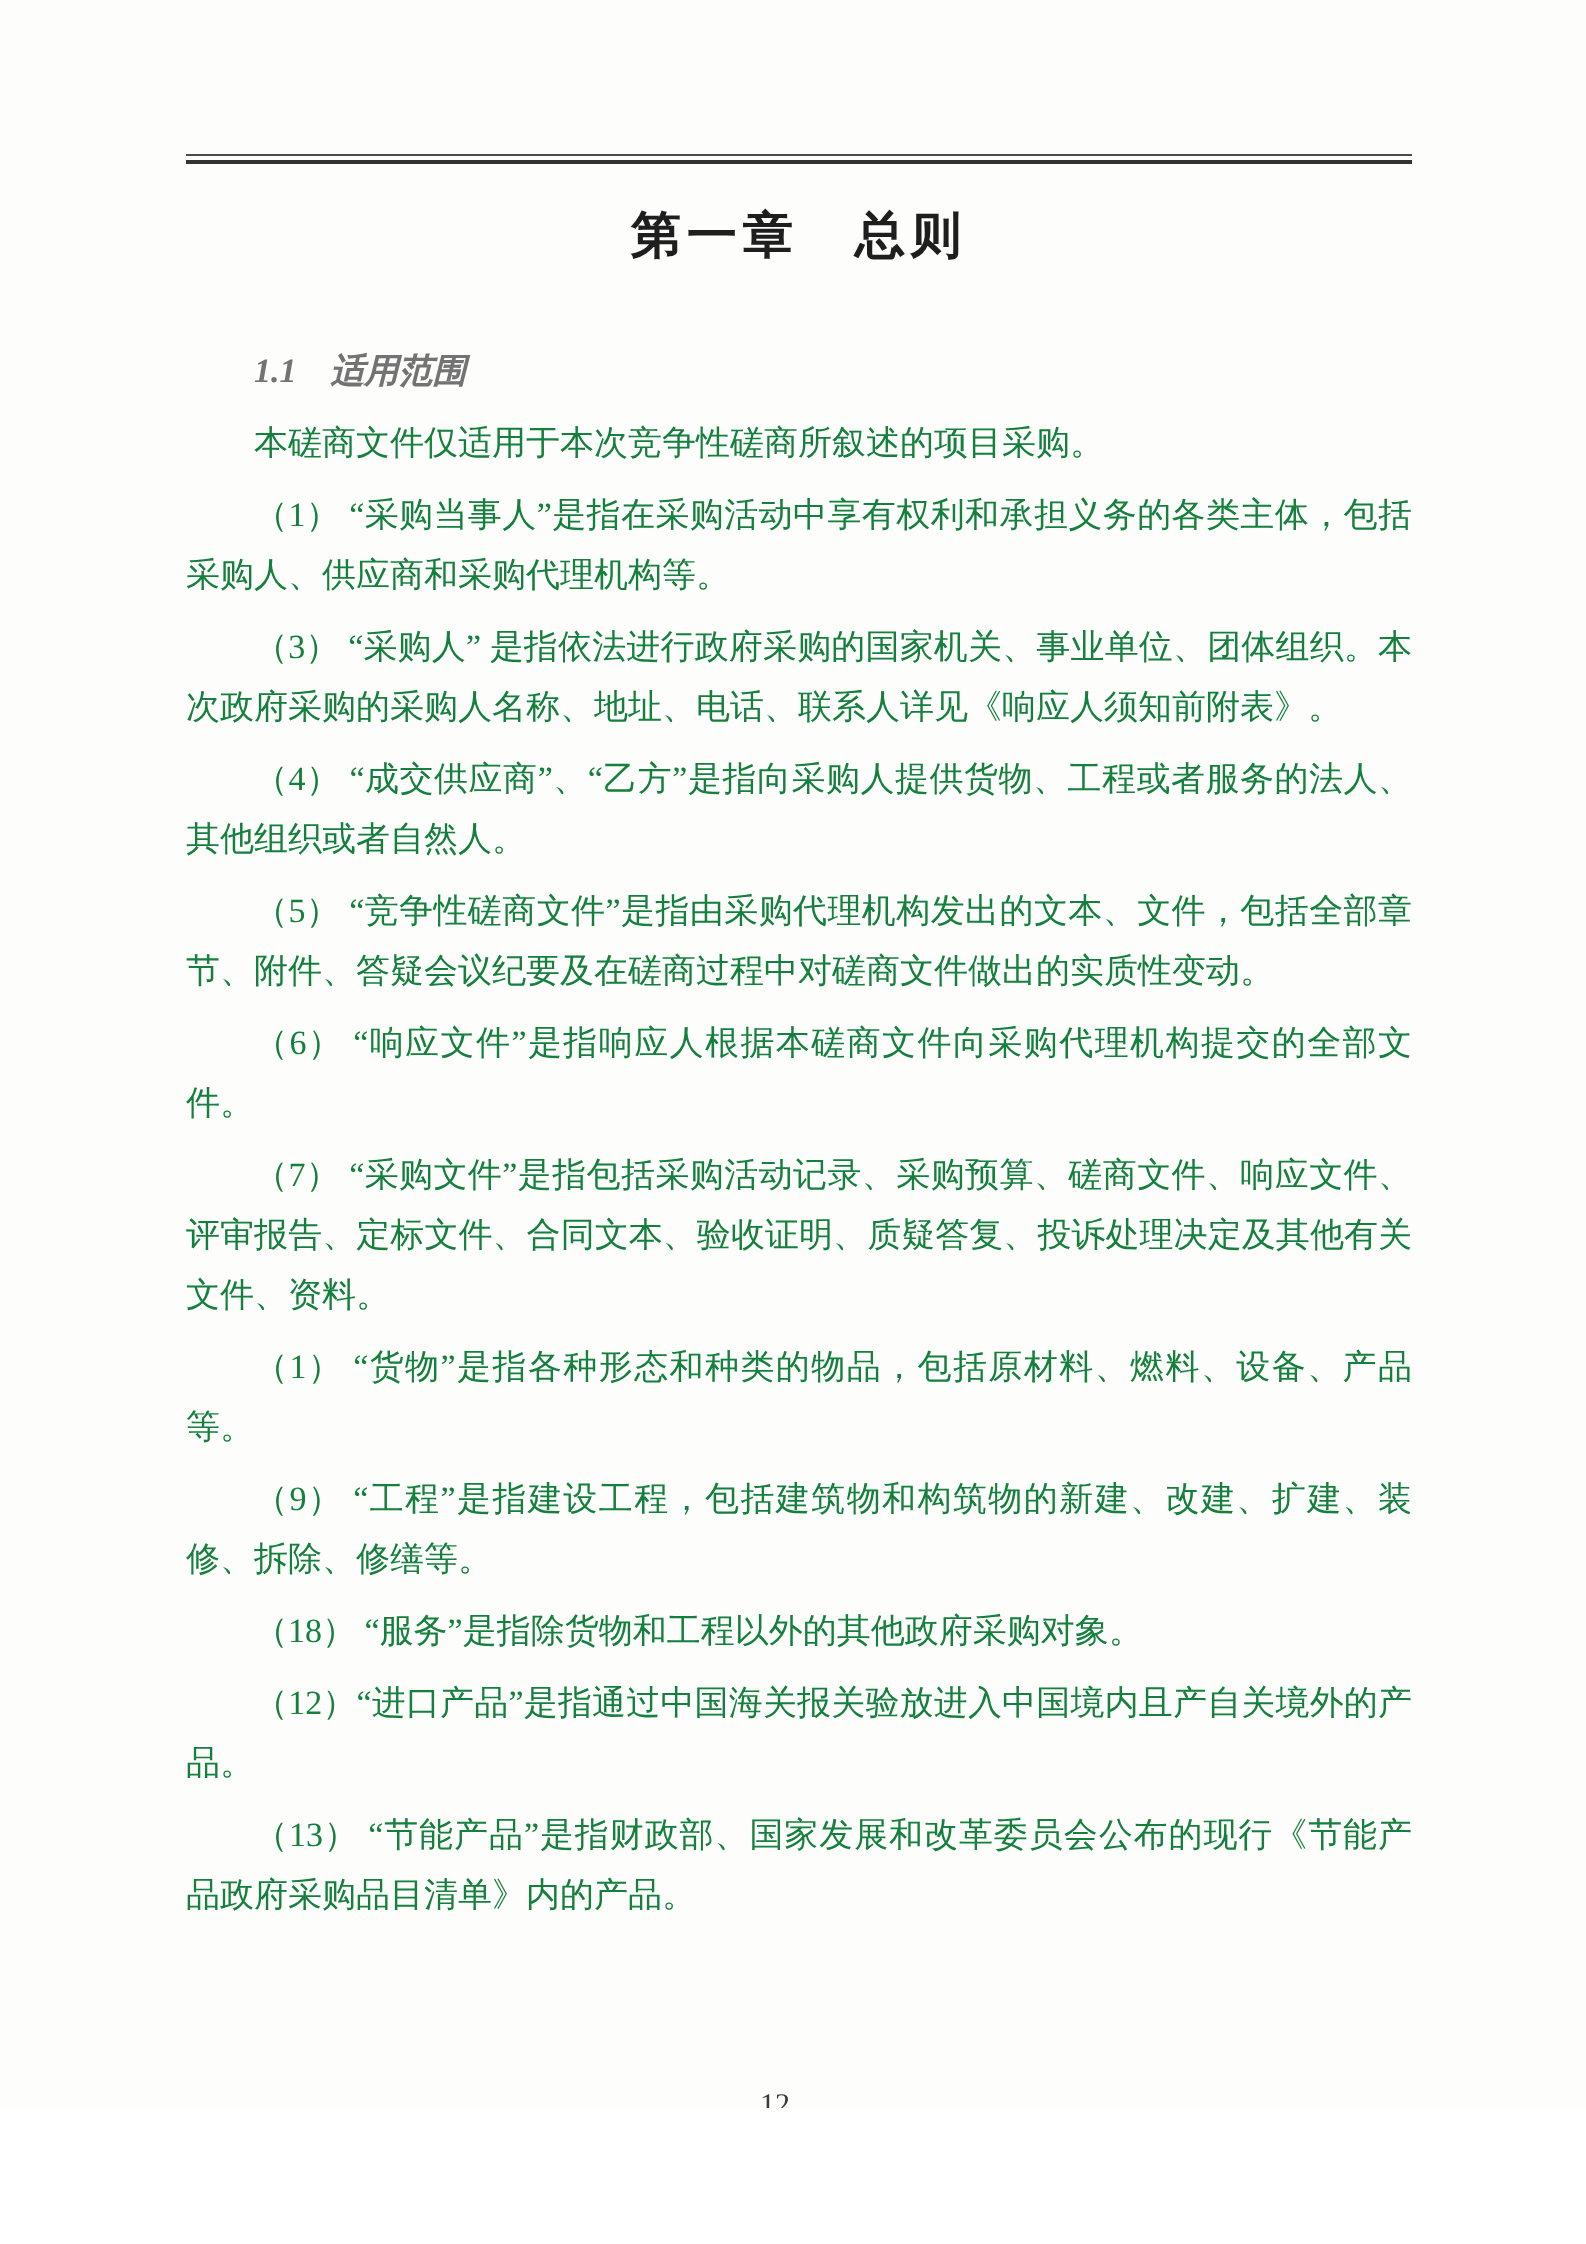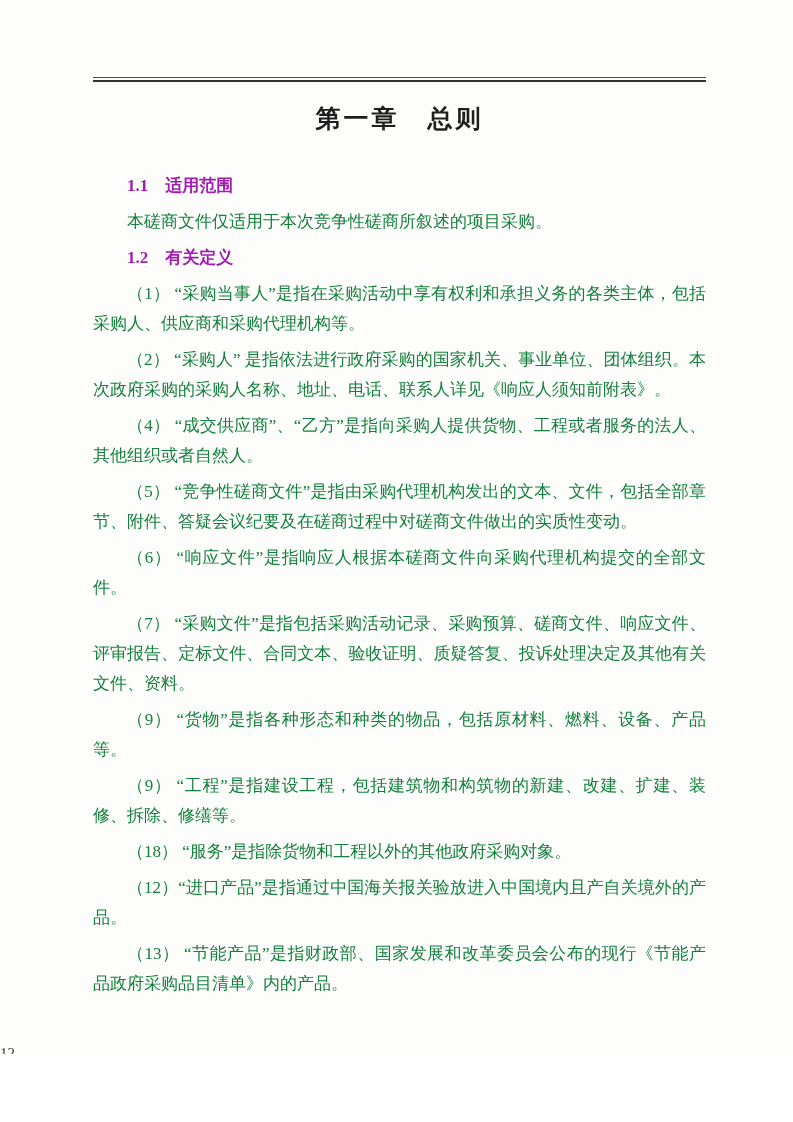--- a/index.html
+++ b/index.html
@@ -40,56 +40,56 @@
   .content p {
     margin: 6px 0 0 0;
     font-size: 17px;
     line-height: 30px;
     text-align: justify;
     text-indent: 2em;
     color: #15803d;
   }
   .content p.heading {
     font-weight: 700;
-    color: #a21caf;
+    color: #737373;
+    font-style: italic;
   }
   .content p:first-child {
     margin-top: 0;
   }
   .page-number {
     position: absolute;
     top: 1043px;
     left: 0;
     right: 18px;
-    text-align: left;
+    text-align: center;
     font-size: 15px;
     line-height: 20px;
     color: #3a3a3a;
   }
 </style>
 </head>
 <body>
 
 <div class="page">
   <div class="header-rule"></div>
 
   <h1 class="chapter-title">第一章　总则</h1>
 
   <div class="content">
     <p class="heading">1.1　适用范围</p>
     <p>本磋商文件仅适用于本次竞争性磋商所叙述的项目采购。</p>
 
-    <p class="heading">1.2　有关定义</p>
     <p>（1） “采购当事人”是指在采购活动中享有权利和承担义务的各类主体，包括采购人、供应商和采购代理机构等。</p>
-    <p>（2） “采购人” 是指依法进行政府采购的国家机关、事业单位、团体组织。本次政府采购的采购人名称、地址、电话、联系人详见《响应人须知前附表》。</p>
+    <p>（3） “采购人” 是指依法进行政府采购的国家机关、事业单位、团体组织。本次政府采购的采购人名称、地址、电话、联系人详见《响应人须知前附表》。</p>
     <p>（4） “成交供应商”、“乙方”是指向采购人提供货物、工程或者服务的法人、其他组织或者自然人。</p>
     <p>（5） “竞争性磋商文件”是指由采购代理机构发出的文本、文件，包括全部章节、附件、答疑会议纪要及在磋商过程中对磋商文件做出的实质性变动。</p>
     <p>（6） “响应文件”是指响应人根据本磋商文件向采购代理机构提交的全部文件。</p>
     <p>（7） “采购文件”是指包括采购活动记录、采购预算、磋商文件、响应文件、评审报告、定标文件、合同文本、验收证明、质疑答复、投诉处理决定及其他有关文件、资料。</p>
-    <p>（9） “货物”是指各种形态和种类的物品，包括原材料、燃料、设备、产品等。</p>
+    <p>（1） “货物”是指各种形态和种类的物品，包括原材料、燃料、设备、产品等。</p>
     <p>（9） “工程”是指建设工程，包括建筑物和构筑物的新建、改建、扩建、装修、拆除、修缮等。</p>
     <p>（18） “服务”是指除货物和工程以外的其他政府采购对象。</p>
     <p>（12）“进口产品”是指通过中国海关报关验放进入中国境内且产自关境外的产品。</p>
     <p>（13） “节能产品”是指财政部、国家发展和改革委员会公布的现行《节能产品政府采购品目清单》内的产品。</p>
   </div>
 
   <div class="page-number">12</div>
 </div>
 
 </body></html>

